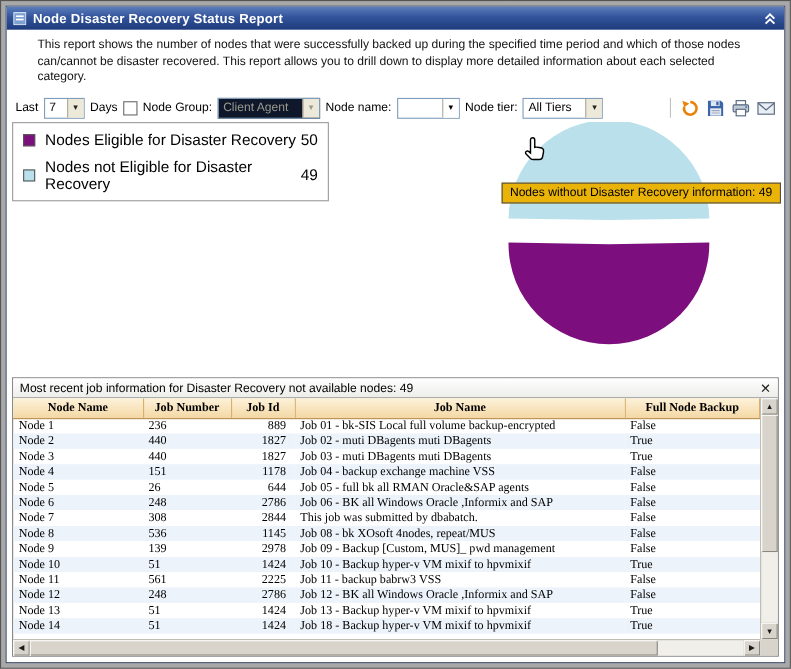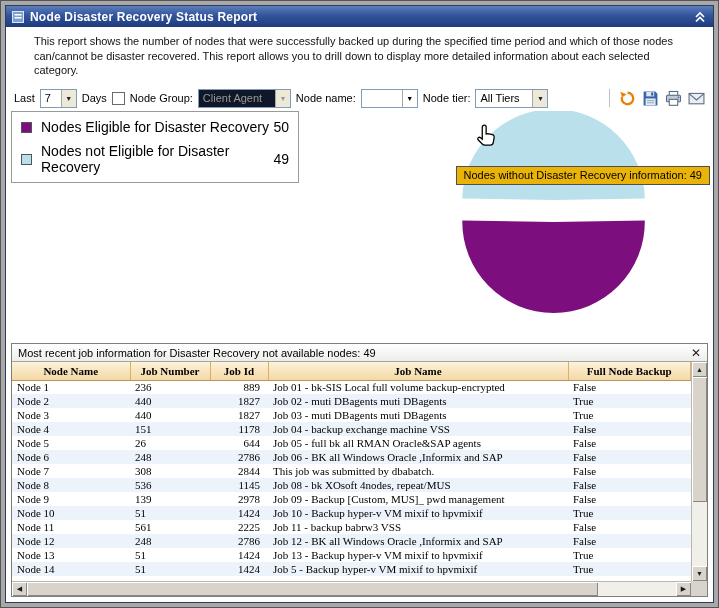--- a/index.html
+++ b/index.html
@@ -283,21 +283,21 @@
                   <td>Node 13</td>
                   <td>51</td>
                   <td>1424</td>
                   <td>Job 13 -  Backup hyper-v VM mixif to hpvmixif</td>
                   <td>True</td>
                 </tr>
                 <tr>
                   <td>Node 14</td>
                   <td>51</td>
                   <td>1424</td>
-                  <td>Job 5 -  Backup hyper-v VM mixif to hpvmixif</td>
+                  <td>Job 18 -  Backup hyper-v VM mixif to hpvmixif</td>
                   <td>True</td>
                 </tr>
               </tbody>
           </table>
         </div>
         <div class="vscroll">
           <div class="sb-btn">▲</div>
           <div class="sb-track">
             <div class="sb-thumb"></div>
           </div>

